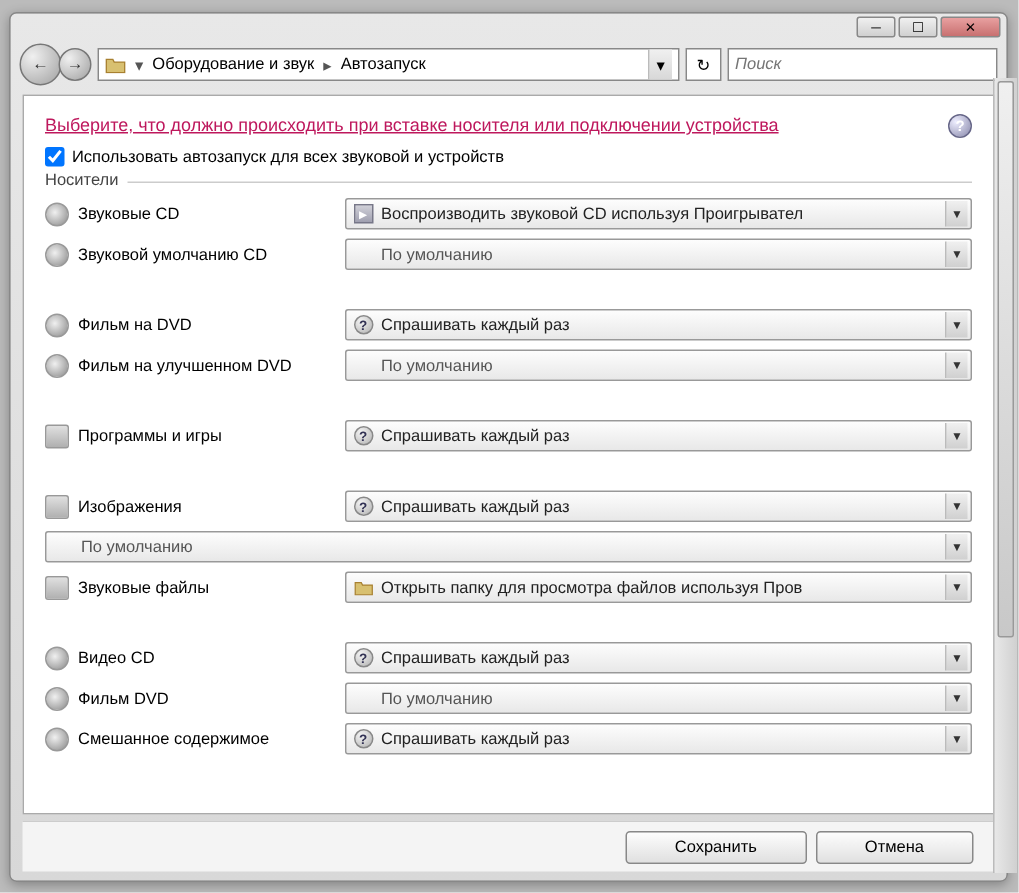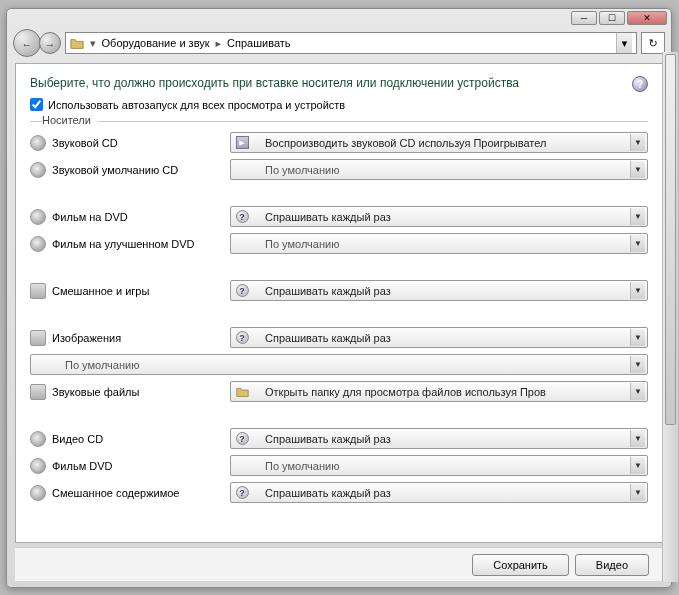--- a/index.html
+++ b/index.html
@@ -20,46 +20,46 @@
 .bc-chev { color: #555; }
 .bc-drop { width: 16px; height: 20px; background: linear-gradient(#f0f0f0,#d8d8d8); border-left: 1px solid #bbb; display:flex;align-items:center;justify-content:center; margin-left:auto;}
 .refresh-box { width: 24px; height: 22px; background: #fff; border: 1px solid #888; display:flex;align-items:center;justify-content:center; }
 .search-box { width: 180px; height: 22px; background: #fff; border: 1px solid #888; display: flex; align-items: center; padding: 0 4px; }
 .search-box input { border: 0; outline: 0; width: 100%; font-style: italic; color: #888; font-size: 11px; }
 .folder-icon { width:14px; height:12px; display:inline-block;}
 .folder-icon svg { display:block; }
 
 .content { flex: 1; margin: 4px 8px 4px 8px; background: #fff; border: 1px solid #aaa; overflow-y: auto; padding: 12px 14px; position: relative; }
 .heading-row { display: flex; align-items: flex-start; gap: 6px; }
-.heading { font-size: 12px; color: #14532d; flex:1; }
+.heading { font-size: 12px; color: #be185d; flex:1;text-decoration:underline; }
 .help-icon { width: 16px; height: 16px; border-radius: 50%; background: radial-gradient(circle at 30% 30%, #eef, #88a); border: 1px solid #668; color: #fff; display:flex;align-items:center;justify-content:center;font-size:10px;font-weight:bold; }
 
 .checkbox-row { margin-top: 6px; display: flex; align-items: center; gap: 5px; }
 .checkbox-row input { width: 13px; height: 13px; }
 
 .fieldset { margin-top: 10px; border: 0; border-top: 1px solid #ccc; padding-top: 10px; position: relative; }
-.fieldset .legend { position: absolute; top: -8px; left: 12px; background: #fff; padding-right: 6px; color: #444; }
+.fieldset .legend { position: absolute; top: -8px; left: 0; background: #fff; padding-right: 6px; color: #444; }
 
 .media-row { display: flex; align-items: center; margin-bottom: 6px; }
 .media-row.gap-after { margin-bottom: 26px; }
 .media-label { display: flex; align-items: center; gap: 6px; width: 200px; }
 .media-icon { width: 16px; height: 16px; background: radial-gradient(circle at 40% 40%, #f0f0f0, #888); border-radius: 50%; border: 1px solid #999; flex-shrink: 0; display:flex;align-items:center;justify-content:center;font-size:8px;color:#333;}
 .media-icon.sq { border-radius: 2px; background: linear-gradient(#e0e0e0,#b0b0b0); }
 
-.combo { flex: 1; height: 21px; background: linear-gradient(#fdfdfd, #e8e8e8); border: 1px solid #999; border-radius: 2px; display: flex; align-items: center; padding: 0 2px 0 4px; gap: 16px; cursor: default; overflow:hidden; white-space:nowrap; }
+.combo { flex: 1; height: 21px; background: linear-gradient(#fdfdfd, #e8e8e8); border: 1px solid #999; border-radius: 2px; display: flex; align-items: center; padding: 0 2px 0 4px; gap: 5px; cursor: default; overflow:hidden; white-space:nowrap; }
 .combo .c-icon { width: 14px; height: 14px; flex-shrink:0; display:flex;align-items:center;justify-content:center;}
 .combo .c-text { flex: 1; overflow: hidden; text-overflow: ellipsis; color: #222; }
 .combo .c-text.italic { color: #555; }
 .combo .c-arrow { width: 15px; height: 17px; background: linear-gradient(#f0f0f0,#d0d0d0); border-left: 1px solid #bbb; display:flex;align-items:center;justify-content:center;font-size:8px;color:#333;}
 .q-icon { width: 13px; height: 13px; border-radius: 50%; background: radial-gradient(circle at 35% 30%, #f5f5f5, #b0b0b0); border:1px solid #888;font-size:9px;font-weight:bold;color:#335; display:flex;align-items:center;justify-content:center;}
 .play-icon { width: 13px; height: 13px; background: linear-gradient(#d0d0d8,#a0a0b0); border:1px solid #778;font-size:7px;color:#fff; display:flex;align-items:center;justify-content:center;}
 .f-icon { width: 13px; height: 12px; }
 
 .footer { height: 34px; display: flex; align-items: center; justify-content: flex-end; padding: 0 14px; gap: 6px; border-top: 1px solid #ccc; margin: 0 8px 6px 8px; background:#f4f4f4;}
-.btn { height: 22px; padding: 0 20px; background: linear-gradient(#fdfdfd, #e0e0e0); border: 1px solid #888; border-radius: 3px; cursor: default; }
+.btn { height: 22px; padding: 0 32px; background: linear-gradient(#fdfdfd, #e0e0e0); border: 1px solid #888; border-radius: 3px; cursor: default; }
 
 .outer-scroll { position: absolute; right: 1px; top: 52px; width: 16px; height: 530px; background: linear-gradient(to right, #e8e8e8, #d0d0d0); border-left:1px solid #bbb; }
 .outer-scroll .thumb { position:absolute; top: 2px; left:2px; right:2px; height: 70%; background: linear-gradient(#f0f0f0,#c8c8c8); border:1px solid #999; border-radius:2px;}
 </style>
 </head>
 <body>
 
 <div class="window">
 
   <div class="titlebar">
@@ -81,45 +81,48 @@
     </div>
     <div class="breadcrumb">
       <span class="folder-icon">
           <svg viewBox="0 0 16 14">
             <path d="M1 3 h5 l1 2 h8 v8 h-14 z" fill="#d8c070" stroke="#a88030"></path>
           </svg>
         </span>
       <span class="bc-chev">▾</span>
       <span>Оборудование и звук</span>
       <span class="bc-chev">▸</span>
-      <span>Спрашивать</span>
+      <span>Автозапуск</span>
       <div class="bc-drop">▾</div>
     </div>
     <div class="refresh-box">
         <span>↻</span>
       </div>
+    <div class="search-box">
+      <input placeholder="Поиск" style="">
+    </div>
   </div>
 
   <div class="content">
     <div class="heading-row">
       <div class="heading">Выберите, что должно происходить при вставке носителя или подключении устройства</div>
       <div class="help-icon">?</div>
     </div>
     <div class="checkbox-row">
       <input type="checkbox" checked="" style="">
-      <label>Использовать автозапуск для всех просмотра и устройств</label>
+      <label>Использовать автозапуск для всех звуковой и устройств</label>
     </div>
 
     <div class="fieldset">
       <span class="legend">Носители</span>
 
       <div class="media-row">
         <div class="media-label">
             <span class="media-icon"></span>
-            <span>Звуковой CD</span>
+            <span>Звуковые CD</span>
           </div>
         <div class="combo">
             <span class="c-icon">
               <span class="play-icon">▶</span>
             </span>
             <span class="c-text">Воспроизводить звуковой CD используя Проигрывател</span>
             <span class="c-arrow">▼</span>
           </div>
       </div>
       <div class="media-row gap-after">
@@ -155,21 +158,21 @@
         <div class="combo">
             <span class="c-icon"></span>
             <span class="c-text italic">По умолчанию</span>
             <span class="c-arrow">▼</span>
           </div>
       </div>
 
       <div class="media-row gap-after">
         <div class="media-label">
             <span class="media-icon sq"></span>
-            <span>Смешанное и игры</span>
+            <span>Программы и игры</span>
           </div>
         <div class="combo">
             <span class="c-icon">
               <span class="q-icon">?</span>
             </span>
             <span class="c-text">Спрашивать каждый раз</span>
             <span class="c-arrow">▼</span>
           </div>
       </div>
 
@@ -245,20 +248,20 @@
             <span class="c-text">Спрашивать каждый раз</span>
             <span class="c-arrow">▼</span>
           </div>
       </div>
 
     </div>
   </div>
 
   <div class="footer">
     <button class="btn">Сохранить</button>
-    <button class="btn">Видео</button>
+    <button class="btn">Отмена</button>
   </div>
 
 </div>
 
 <div class="outer-scroll">
     <div class="thumb"></div>
   </div>
 
 </body></html>

